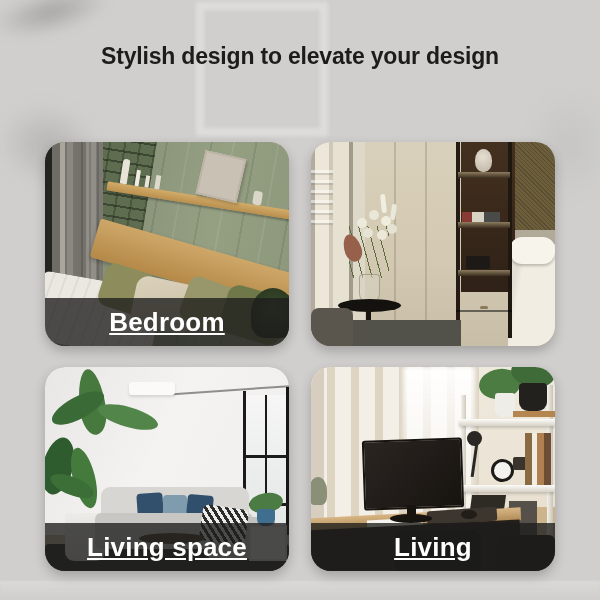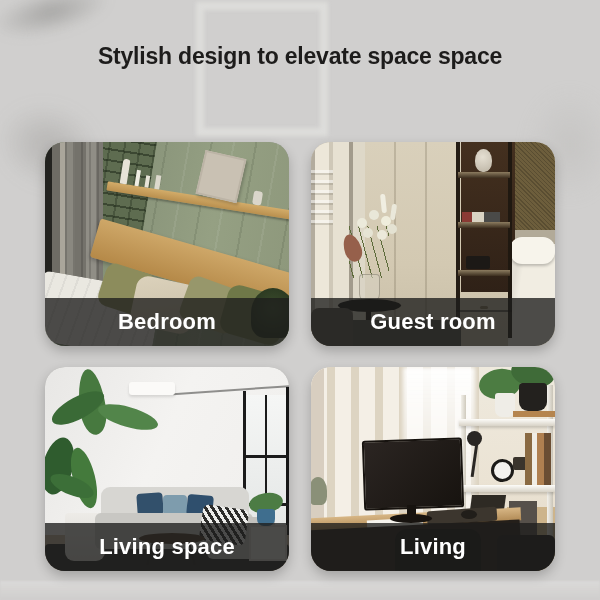--- a/index.html
+++ b/index.html
@@ -27,21 +27,21 @@
   
   .grid{position:absolute;left:45px;top:142px;display:grid;
     grid-template-columns:244px 244px;grid-auto-rows:204px;column-gap:22px;row-gap:21px;z-index:2;}
   .card{position:relative;border-radius:20px;overflow:hidden;
     box-shadow:0 5px 12px rgba(0,0,0,.22);background:#9a9a96;}
   .photo{position:absolute;inset:0;}
   .photo div{position:absolute;}
   .label-bar{position:absolute;left:0;right:0;bottom:0;height:48px;z-index:5;
     background:var(--label-bar,rgba(30,29,28,.78));
     display:flex;align-items:center;justify-content:center;}
-  .label-text{color:var(--label-text,#fff);font-size:22px;font-weight:bold;letter-spacing:.2px;}
+  .label-text{color:var(--label-text,#fff);font-size:26px;font-weight:bold;letter-spacing:.2px;text-decoration:underline;}
   
   .ph-bedroom{background:linear-gradient(100deg,#76846a 0%,#89947a 35%,#95a083 65%,#8d977b 100%);}
   .bd-planks{inset:-30px;background:repeating-linear-gradient(100deg,rgba(255,255,255,.07) 0 2px,transparent 2px 22px,rgba(20,30,15,.10) 22px 24px,transparent 24px 44px);}
   .bd-brick{left:42px;top:-14px;width:62px;height:122px;transform:rotate(9deg);background-color:#5e6c50;
     background-image:repeating-linear-gradient(180deg,rgba(25,35,20,.5) 0 2px,transparent 2px 11px),repeating-linear-gradient(90deg,rgba(25,35,20,.30) 0 2px,transparent 2px 15px);}
   .bd-left{left:0;top:0;width:58px;height:166px;
     background:linear-gradient(90deg,#232320 0 7px,#6e6c65 7px 15px,#aaa69b 15px 20px,#8a8880 20px 30px,#74726b 30px 41px,#908e86 41px 51px,#7b7972 51px 58px);}
   .bd-folds{left:20px;top:0;width:38px;height:166px;background:repeating-linear-gradient(90deg,rgba(0,0,0,.14) 0 2px,transparent 2px 8px);}
   .bd-sill{left:-4px;top:150px;width:74px;height:13px;background:#1f1e1b;transform:rotate(8deg);}
   .bd-shelfgroup{left:62px;top:16px;width:186px;height:72px;transform:rotate(9deg);}
@@ -171,21 +171,21 @@
 
 <div class="bg-decor">
   <div class="bg-leaf1"></div>
   <div class="bg-leaf2"></div>
   <div class="bg-frame"></div>
   <div class="bg-chair"></div>
   <div class="bg-band"></div>
 </div>
 
 <div class="header">
-  <p class="subtitle">Stylish design to elevate space space</p>
+  <p class="subtitle">Stylish design to elevate your design</p>
 </div>
 
 <div class="grid">
 
   <div class="card">
     <div class="photo ph-bedroom">
       <div class="bd-planks"></div>
       <div class="bd-brick"></div>
       <div class="bd-left"></div>
       <div class="bd-folds"></div>
@@ -235,23 +235,20 @@
       <div class="gr-stems"></div>
       <div class="gr-redleaf"></div>
       <div class="gr-flowers"></div>
       <div class="gr-bud1"></div>
       <div class="gr-bud2"></div>
       <div class="gr-vaseglass"></div>
       <div class="gr-tabletop"></div>
       <div class="gr-stem"></div>
       <div class="gr-floor"></div>
       <div class="gr-sofa"></div>
-    </div>
-    <div class="label-bar">
-      <span class="label-text">Guest room</span>
     </div>
   </div>
 
   <div class="card">
     <div class="photo ph-living">
       <div class="lv-rail"></div>
       <div class="lv-ac"></div>
       <div class="lv-pwin"></div>
       <div class="lv-pframeL"></div>
       <div class="lv-pframeR"></div>

